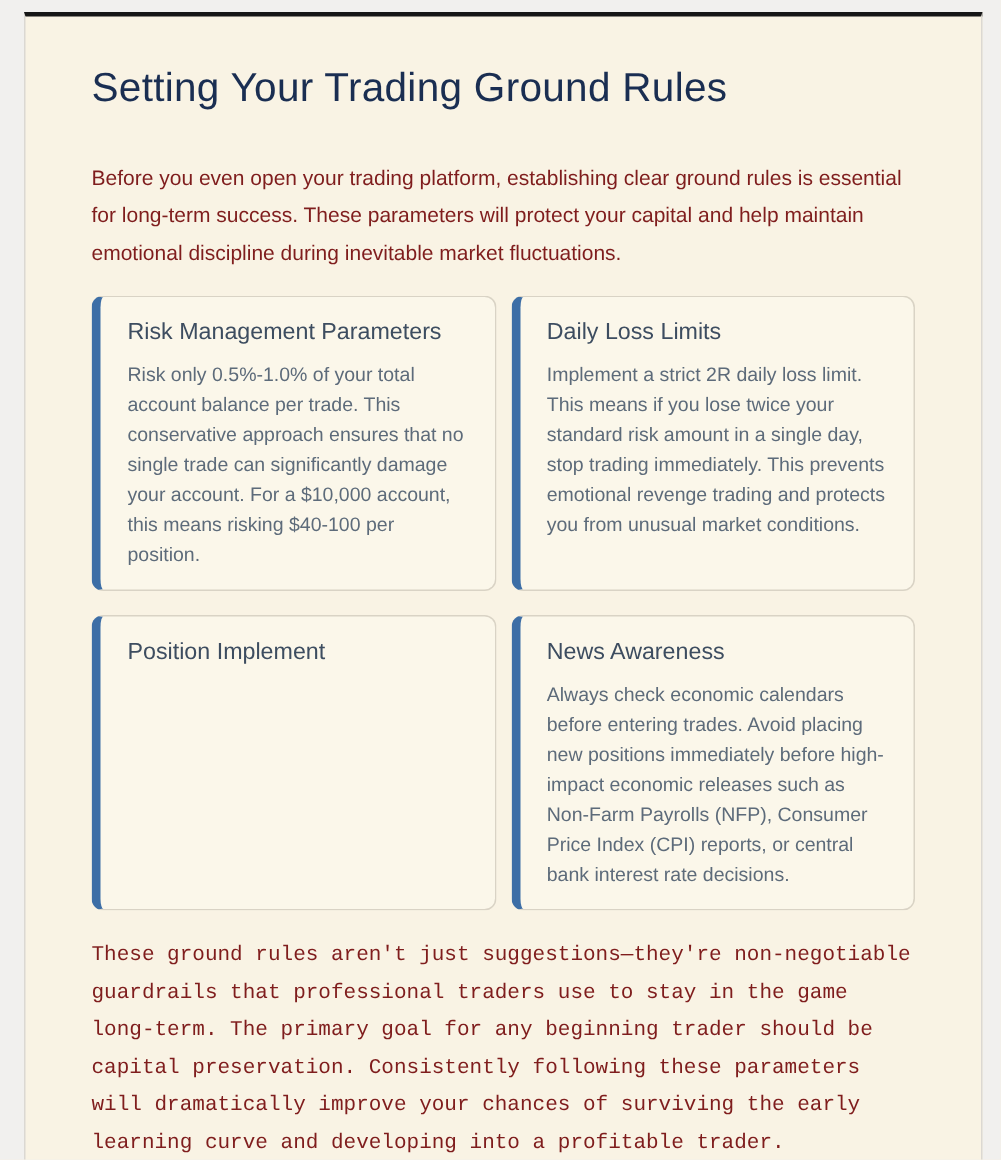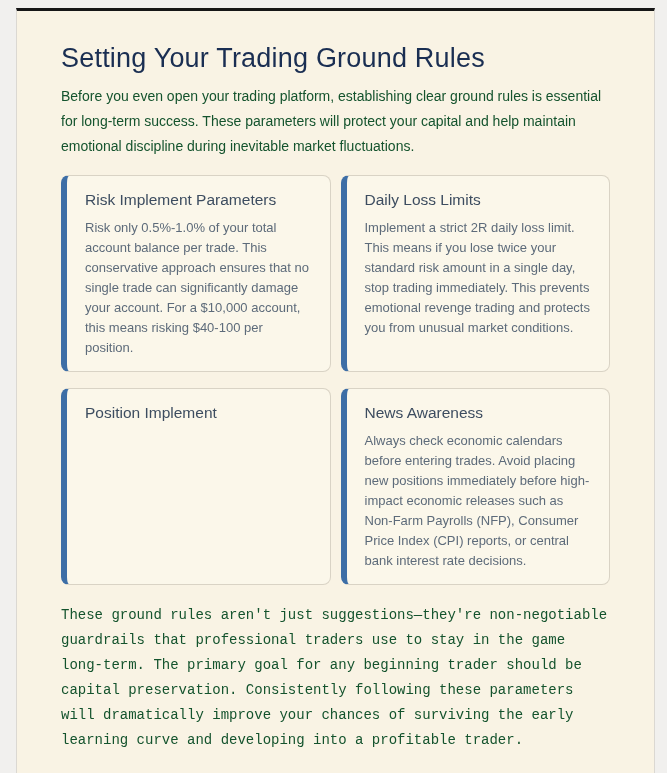--- a/index.html
+++ b/index.html
@@ -20,26 +20,26 @@
     border-right: 1px solid #dbd8d2;
   }
   .page-inner {
     padding: 32px 44px 14px 44px;
   }
   h1.page-title {
     font-size: 27px;
     font-weight: 500;
     letter-spacing: 0.2px;
     color: #1a2e52;
-    margin-bottom: 10px;
+    margin-bottom: 32px;
   }
   p.body-paragraph {
     font-size: 14px;
     line-height: 25px;
-    color: #14532d;
+    color: #7f1d1d;
   }
   .intro { margin-bottom: 16px; }
   .closing { margin-top: 18px; margin-bottom: 29px; font-family: Liberation Mono, monospace; }
   .cards-grid {
     display: grid;
     grid-template-columns: 1fr 1fr;
     column-gap: 10px;
     row-gap: 16px;
   }
   .card {
@@ -89,21 +89,21 @@
 
 <div class="page">
   <div class="page-inner">
 
     <h1 class="page-title">Setting Your Trading Ground Rules</h1>
 
     <p class="body-paragraph intro">Before you even open your trading platform, establishing clear ground rules is essential for long-term success. These parameters will protect your capital and help maintain emotional discipline during inevitable market fluctuations.</p>
 
     <div class="cards-grid">
       <div class="card">
-        <h3 class="card-title">Risk Implement Parameters</h3>
+        <h3 class="card-title">Risk Management Parameters</h3>
         <p class="card-body">Risk only 0.5%-1.0% of your total account balance per trade. This conservative approach ensures that no single trade can significantly damage your account. For a $10,000 account, this means risking $40-100 per position.</p>
       </div>
       <div class="card">
         <h3 class="card-title">Daily Loss Limits</h3>
         <p class="card-body">Implement a strict 2R daily loss limit. This means if you lose twice your standard risk amount in a single day, stop trading immediately. This prevents emotional revenge trading and protects you from unusual market conditions.</p>
       </div>
       <div class="card">
         <h3 class="card-title">Position Implement</h3>
       </div>
       <div class="card">

